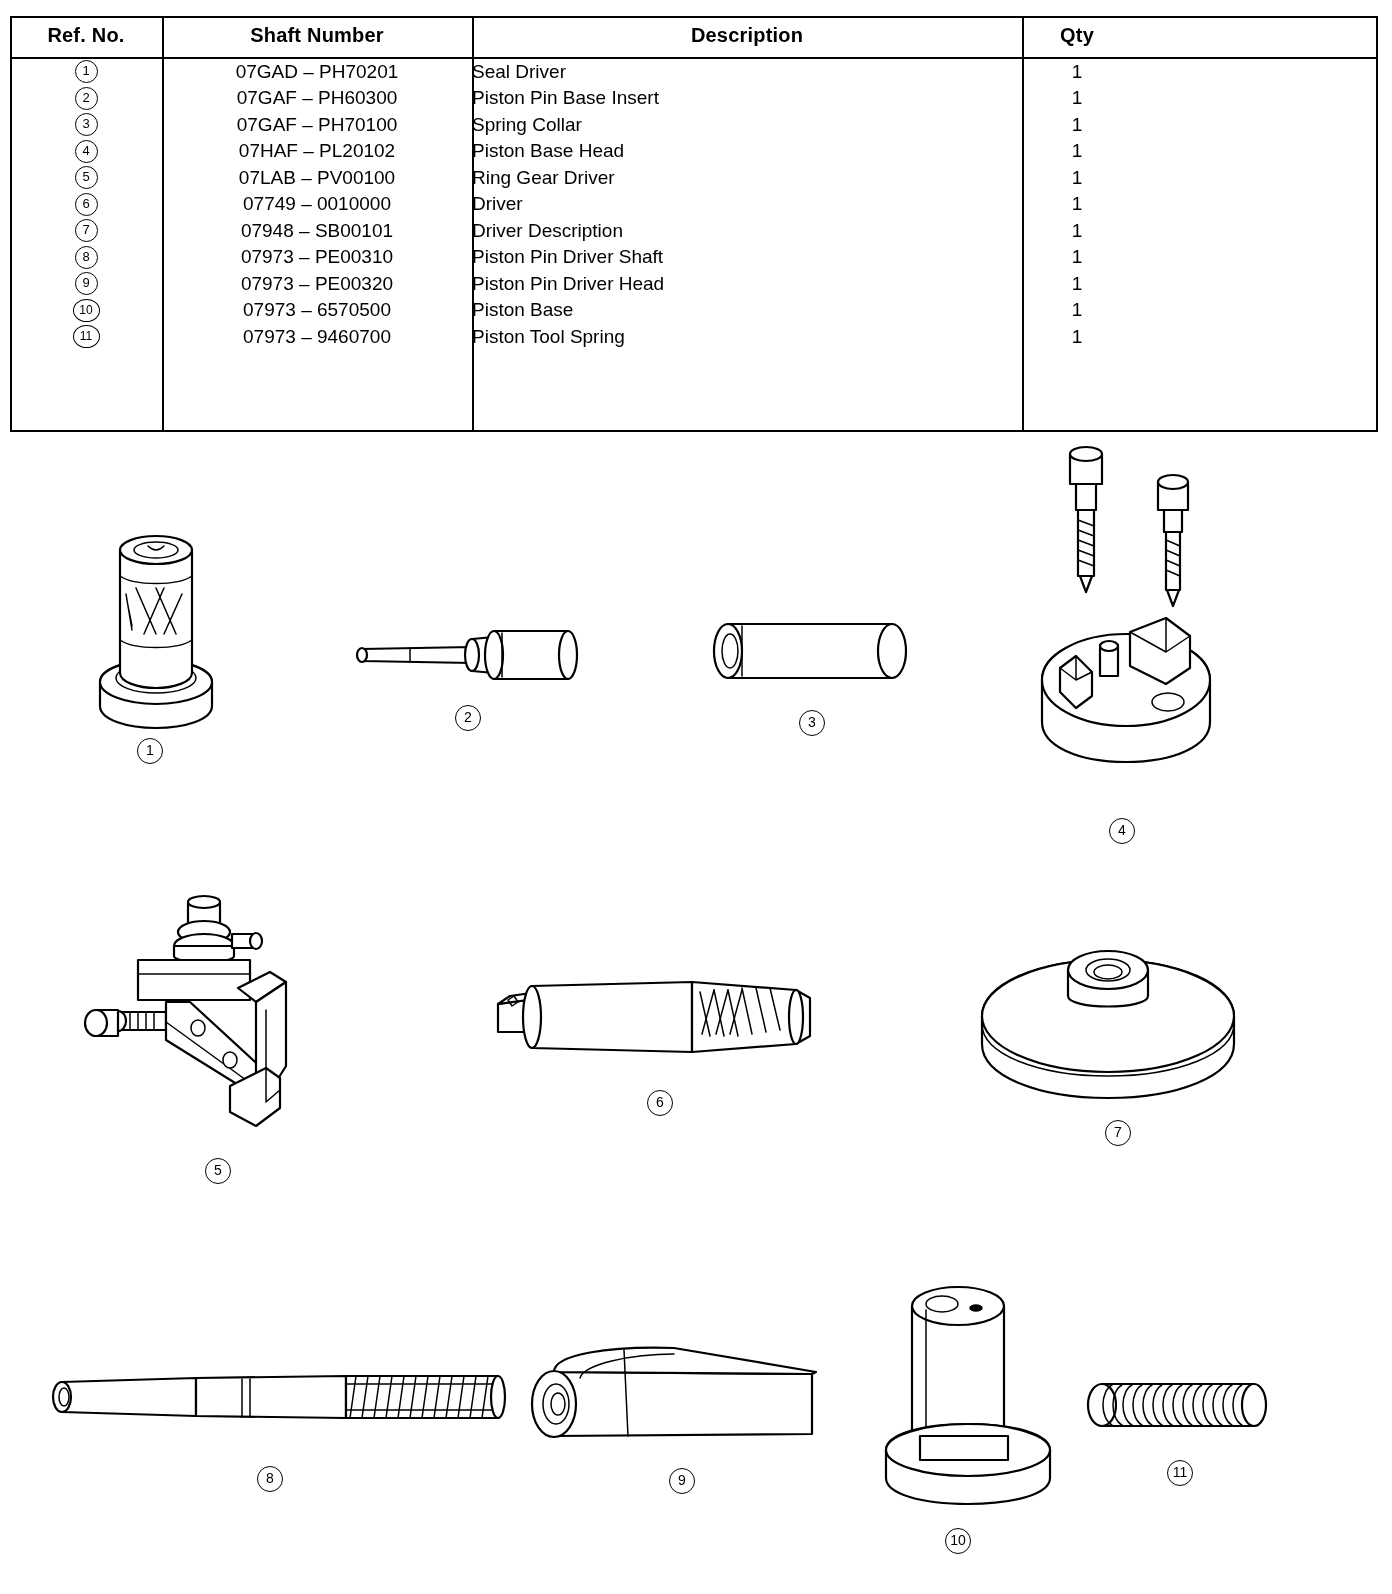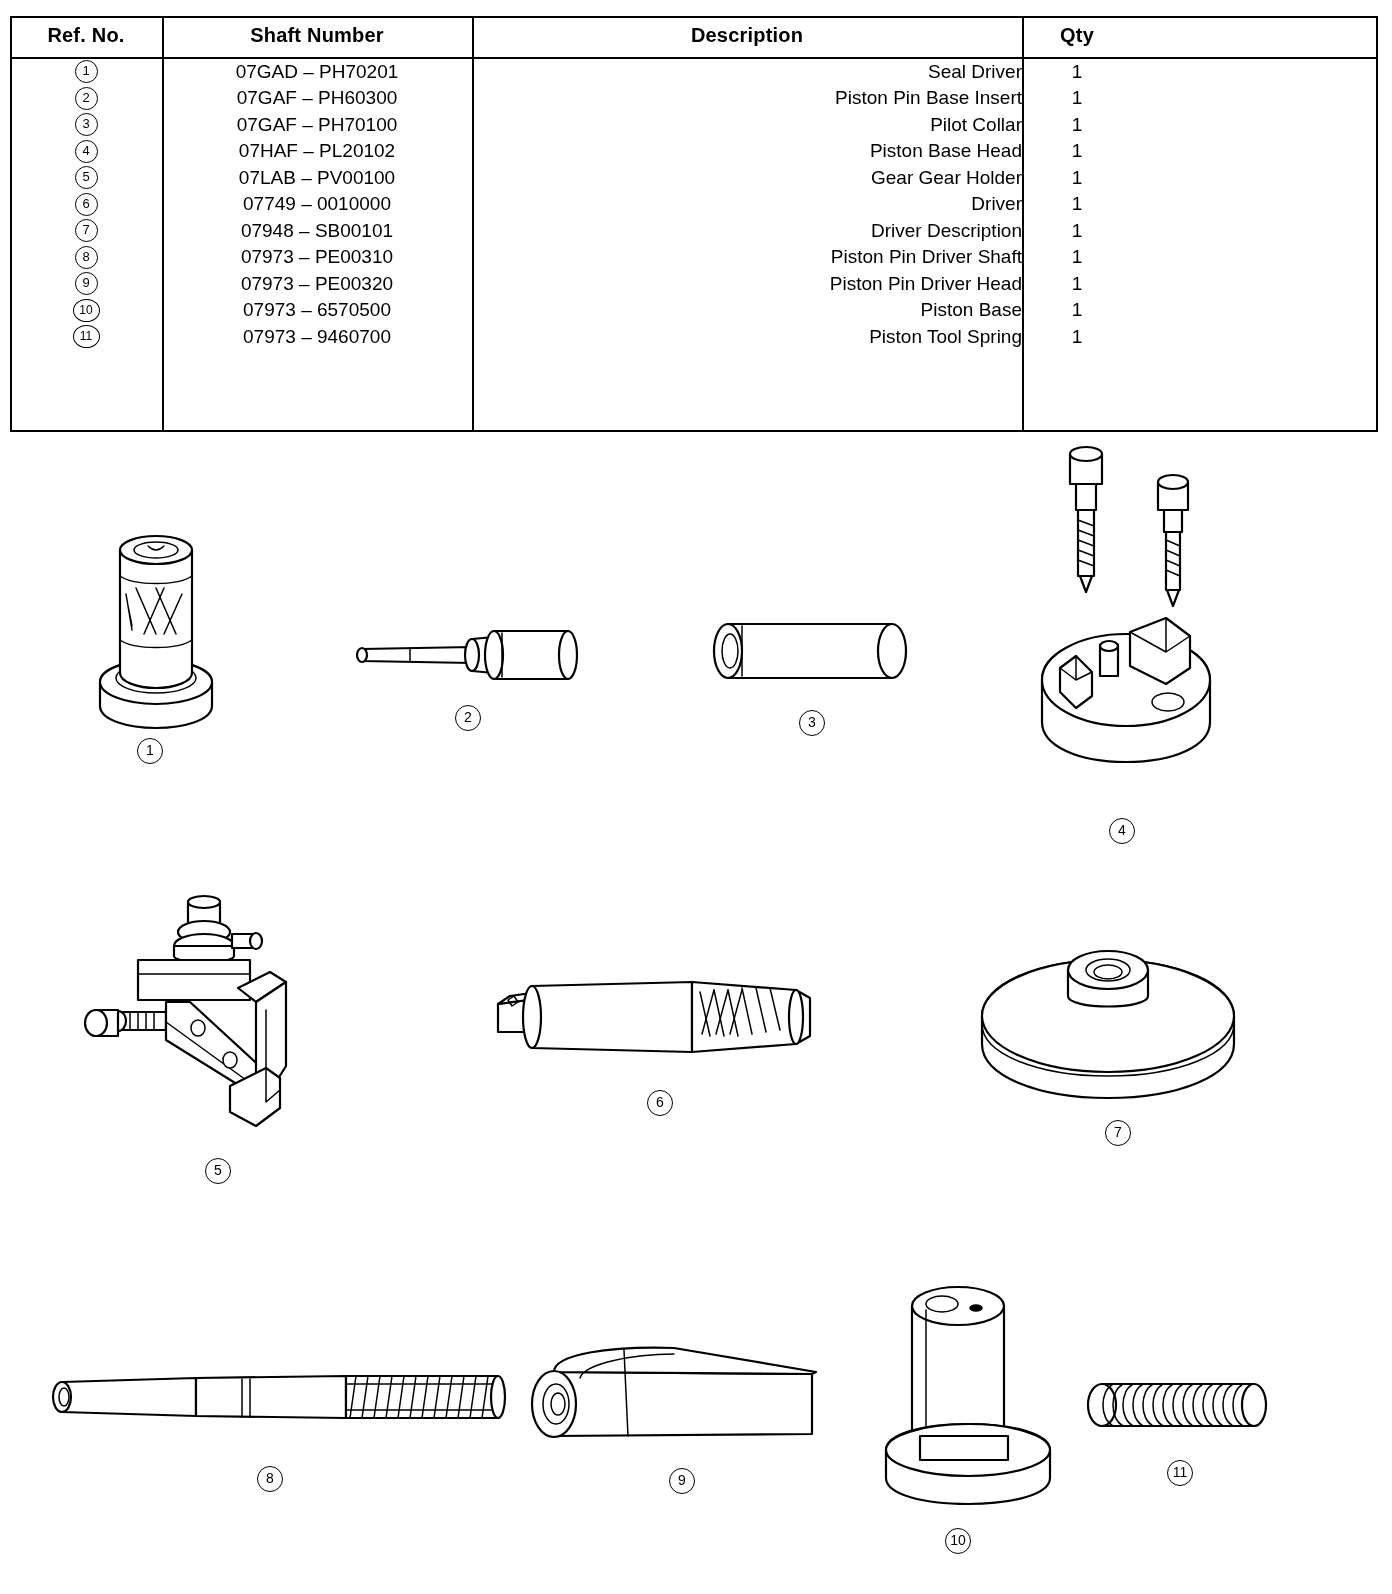--- a/index.html
+++ b/index.html
@@ -44,21 +44,21 @@
   .thead-row th { border-bottom: 2.5px solid #000; }
   .col-ref   { width: 152px; }
   .col-tool  { width: 310px; }
   .col-desc  { width: 550px; }
   .col-qty   { width: 110px; }
   .col-pad   { width: 246px; }
 
   .tool-table tbody td { padding: 1px 0 2px 0; }
   .cell-ref  { text-align: center; }
   .cell-tool { text-align: center; padding-left: 0; }
-  .cell-desc { padding-left: 36px; text-align: right; }
+  .cell-desc { padding-left: 36px; }
   .cell-qty  { text-align: center; }
 
   .table-top-rule, .table-bottom-rule {
     position: absolute;
     left: 10px;
     width: 1368px;
     height: 0;
     border-top: 2.5px solid #000;
   }
   .table-top-rule { top: 16px; }
@@ -169,35 +169,35 @@
       <tr>
         <td class="cell-ref"><span class="circnum">2</span></td>
         <td class="cell-tool">07GAF – PH60300</td>
         <td class="cell-desc">Piston Pin Base Insert</td>
         <td class="cell-qty">1</td>
         <td></td>
       </tr>
       <tr>
         <td class="cell-ref"><span class="circnum">3</span></td>
         <td class="cell-tool">07GAF – PH70100</td>
-        <td class="cell-desc">Pilot Collar</td>
+        <td class="cell-desc">Spring Collar</td>
         <td class="cell-qty">1</td>
         <td></td>
       </tr>
       <tr>
         <td class="cell-ref"><span class="circnum">4</span></td>
         <td class="cell-tool">07HAF – PL20102</td>
         <td class="cell-desc">Piston Base Head</td>
         <td class="cell-qty">1</td>
         <td></td>
       </tr>
       <tr>
         <td class="cell-ref"><span class="circnum">5</span></td>
         <td class="cell-tool">07LAB – PV00100</td>
-        <td class="cell-desc">Gear Gear Holder</td>
+        <td class="cell-desc">Ring Gear Driver</td>
         <td class="cell-qty">1</td>
         <td></td>
       </tr>
       <tr>
         <td class="cell-ref"><span class="circnum">6</span></td>
         <td class="cell-tool">07749 – 0010000</td>
         <td class="cell-desc">Driver</td>
         <td class="cell-qty">1</td>
         <td></td>
       </tr>

